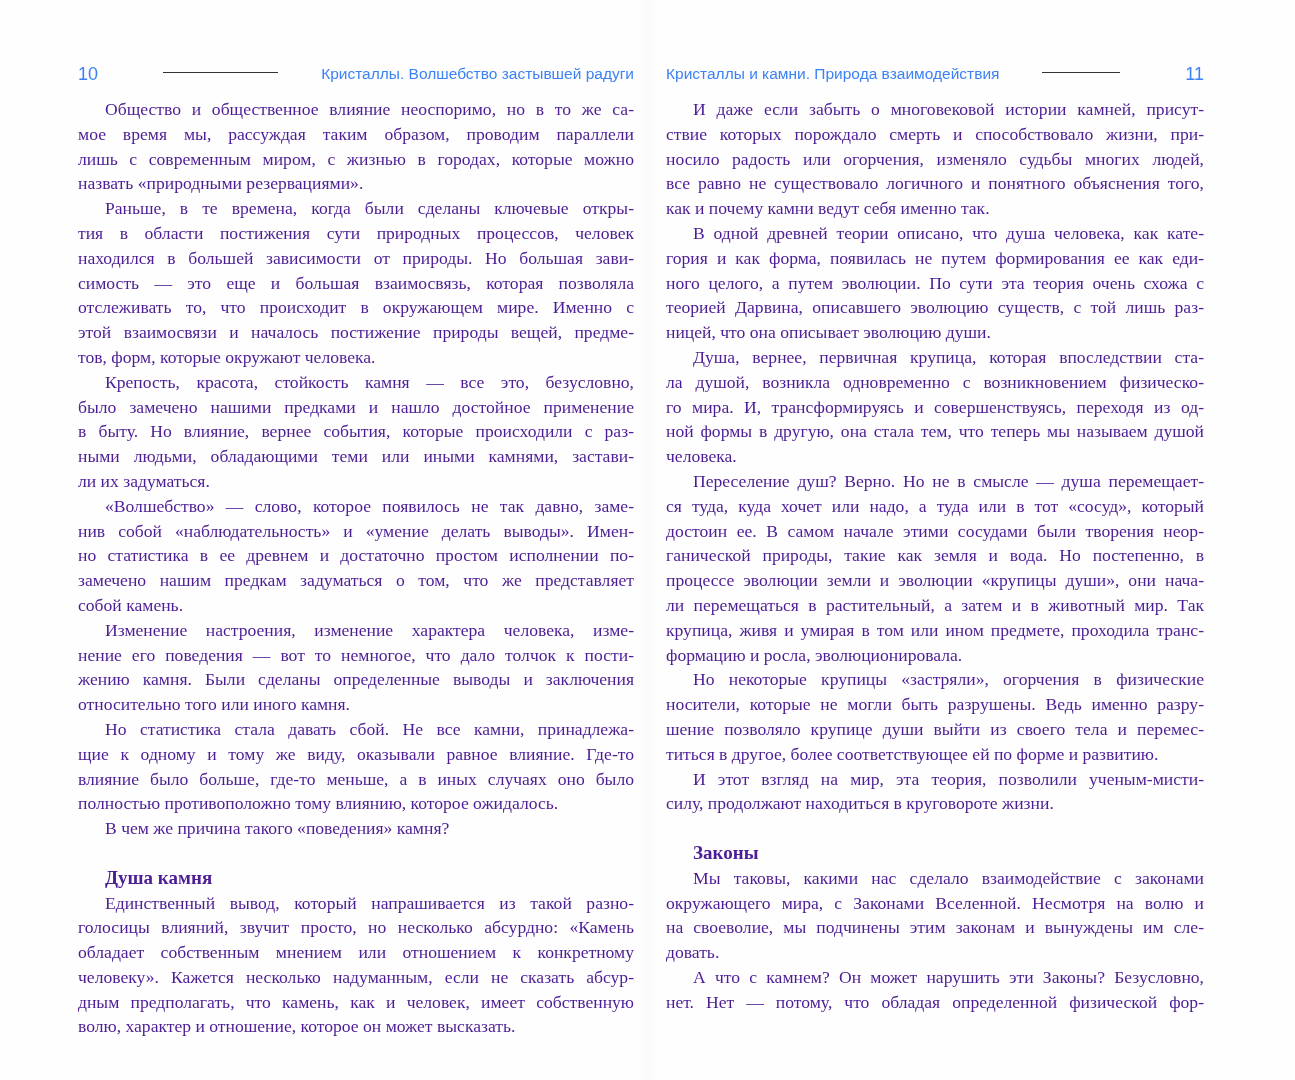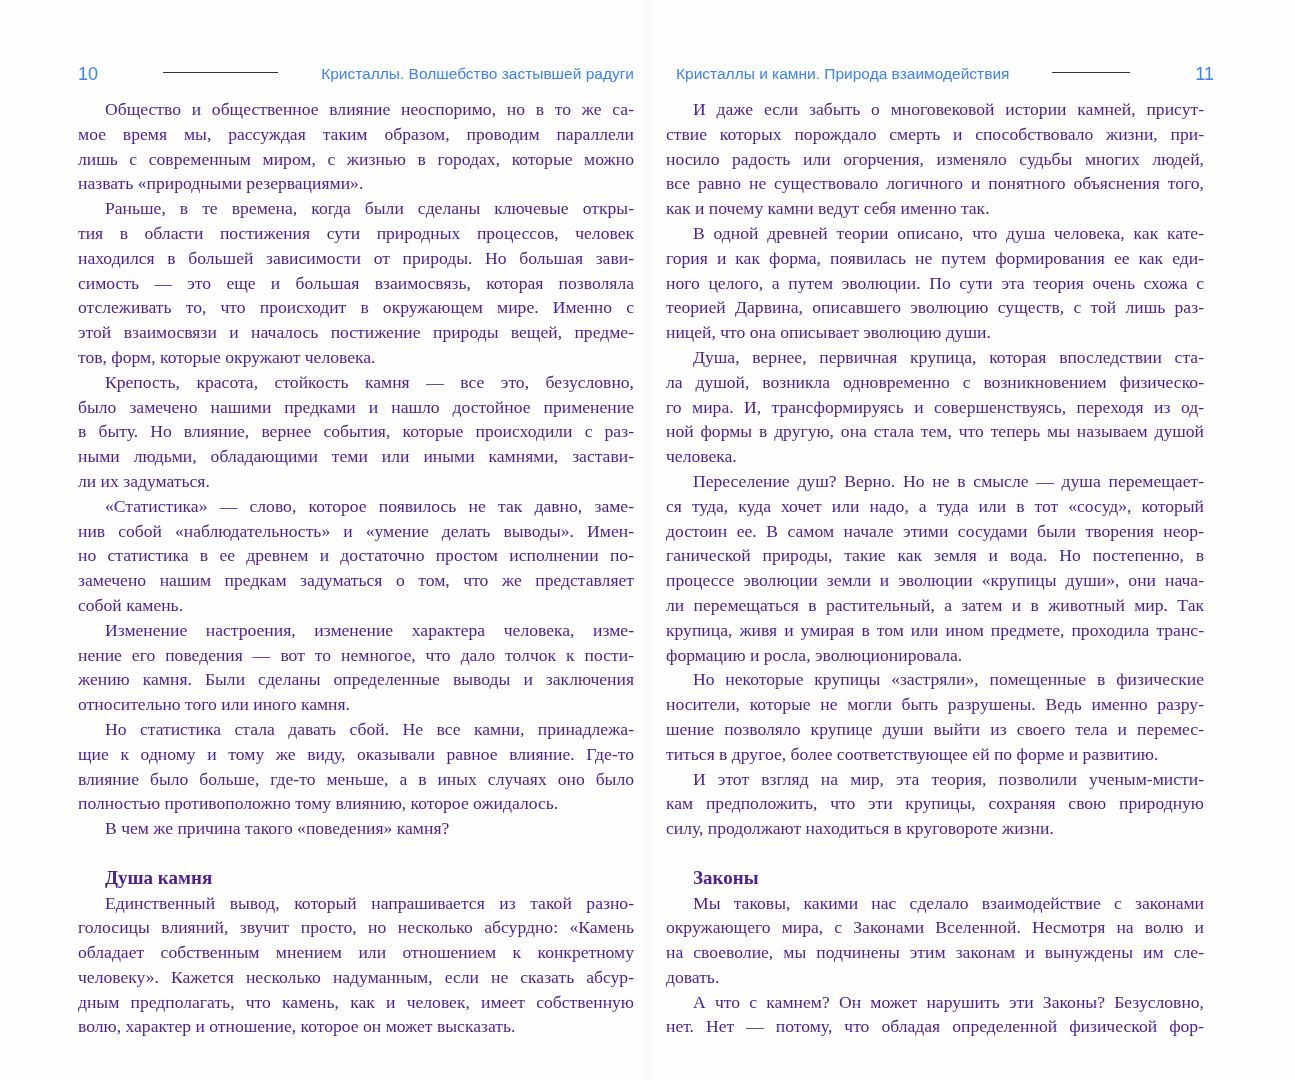--- a/index.html
+++ b/index.html
@@ -35,21 +35,21 @@
       height: 24px;
       font-family: "Liberation Sans", sans-serif;
       font-size: 15.5px;
       color: #3b82f6;
       display: flex;
       align-items: center;
       white-space: nowrap;
       gap: 35px;
     }
     .page.left .running-head { left: 78px; width: 556px; }
-    .page.right .running-head { left: 28px; width: 538px; }
+    .page.right .running-head { left: 18px; width: 538px; }
     .folio {
       font-size: 18px;
       line-height: 20px;
     }
     .head-rule {
       display: inline-block;
       height: 0;
       border-bottom: 1px solid #333;
       margin-bottom: 4px;
     }
@@ -131,21 +131,21 @@
           <span class="line last">тов, форм, которые окружают человека.</span>
         </span>
         <span class="para">
           <span class="line indent">Крепость, красота, стойкость камня — все это, безусловно,</span>
           <span class="line">было замечено нашими предками и нашло достойное применение</span>
           <span class="line">в быту. Но влияние, вернее события, которые происходили с раз-</span>
           <span class="line">ными людьми, обладающими теми или иными камнями, застави-</span>
           <span class="line last">ли их задуматься.</span>
         </span>
         <span class="para">
-          <span class="line indent">«Статистика» — слово, которое появилось не так давно, заме-</span>
+          <span class="line indent">«Волшебство» — слово, которое появилось не так давно, заме-</span>
           <span class="line">нив собой «наблюдательность» и «умение делать выводы». Имен-</span>
           <span class="line">но статистика в ее древнем и достаточно простом исполнении по-</span>
           <span class="line">замечено нашим предкам задуматься о том, что же представляет</span>
           <span class="line last">собой камень.</span>
         </span>
         <span class="para">
           <span class="line indent">Изменение настроения, изменение характера человека, изме-</span>
           <span class="line">нение его поведения — вот то немногое, что дало толчок к пости-</span>
           <span class="line">жению камня. Были сделаны определенные выводы и заключения</span>
           <span class="line last">относительно того или иного камня.</span>
@@ -204,28 +204,27 @@
           <span class="line indent">Переселение душ? Верно. Но не в смысле — душа перемещает-</span>
           <span class="line">ся туда, куда хочет или надо, а туда или в тот «сосуд», который</span>
           <span class="line">достоин ее. В самом начале этими сосудами были творения неор-</span>
           <span class="line">ганической природы, такие как земля и вода. Но постепенно, в</span>
           <span class="line">процессе эволюции земли и эволюции «крупицы души», они нача-</span>
           <span class="line">ли перемещаться в растительный, а затем и в животный мир. Так</span>
           <span class="line">крупица, живя и умирая в том или ином предмете, проходила транс-</span>
           <span class="line last">формацию и росла, эволюционировала.</span>
         </span>
         <span class="para">
-          <span class="line indent">Но некоторые крупицы «застряли», помещенные в физические</span>
+          <span class="line indent">Но некоторые крупицы «застряли», огорчения в физические</span>
           <span class="line">носители, которые не могли быть разрушены. Ведь именно разру-</span>
           <span class="line">шение позволяло крупице души выйти из своего тела и перемес-</span>
           <span class="line last">титься в другое, более соответствующее ей по форме и развитию.</span>
         </span>
         <span class="para">
           <span class="line indent">И этот взгляд на мир, эта теория, позволили ученым-мисти-</span>
-          <span class="line">кам предположить, что эти крупицы, сохраняя свою природную</span>
           <span class="line last">силу, продолжают находиться в круговороте жизни.</span>
         </span>
         <span class="section-gap"></span>
         <span class="section-title">Законы</span>
         <span class="para">
           <span class="line indent">Мы таковы, какими нас сделало взаимодействие с законами</span>
           <span class="line">окружающего мира, с Законами Вселенной. Несмотря на волю и</span>
           <span class="line">на своеволие, мы подчинены этим законам и вынуждены им сле-</span>
           <span class="line last">довать.</span>
         </span>

